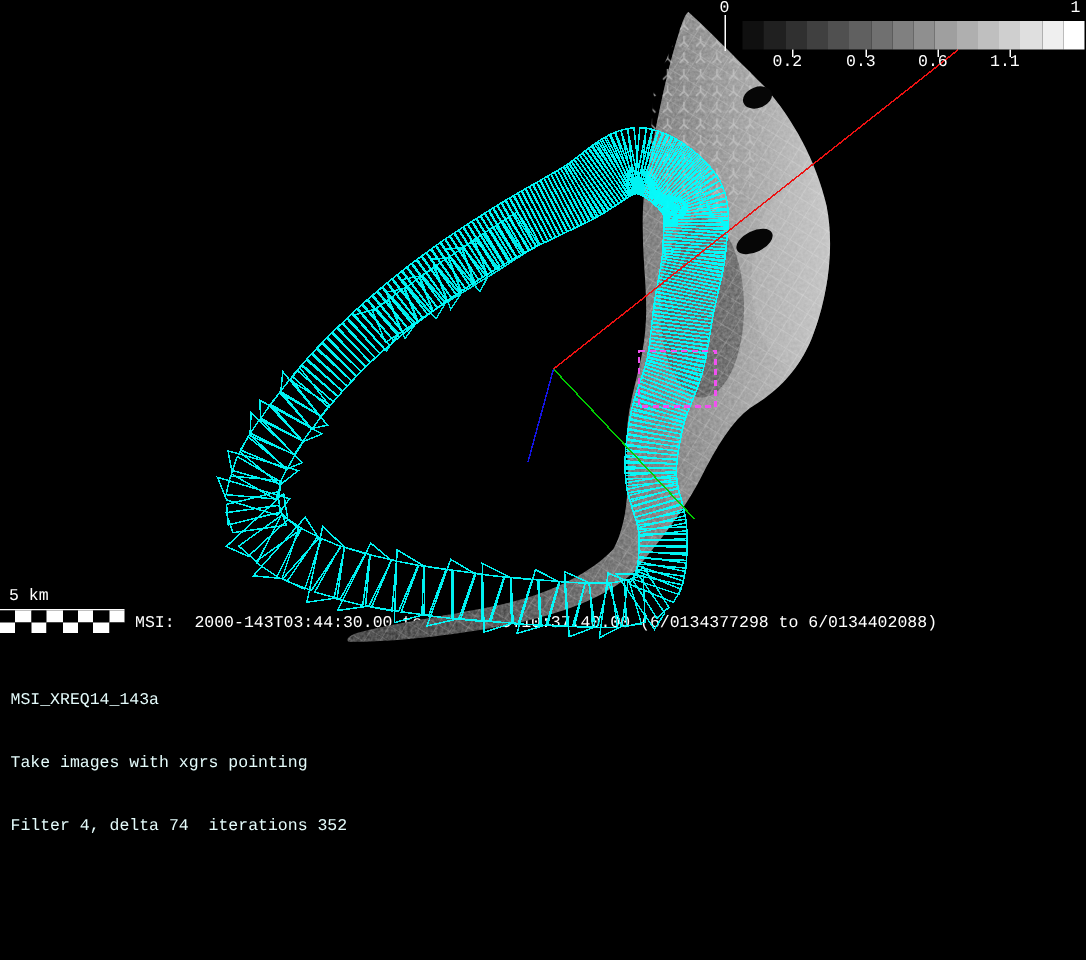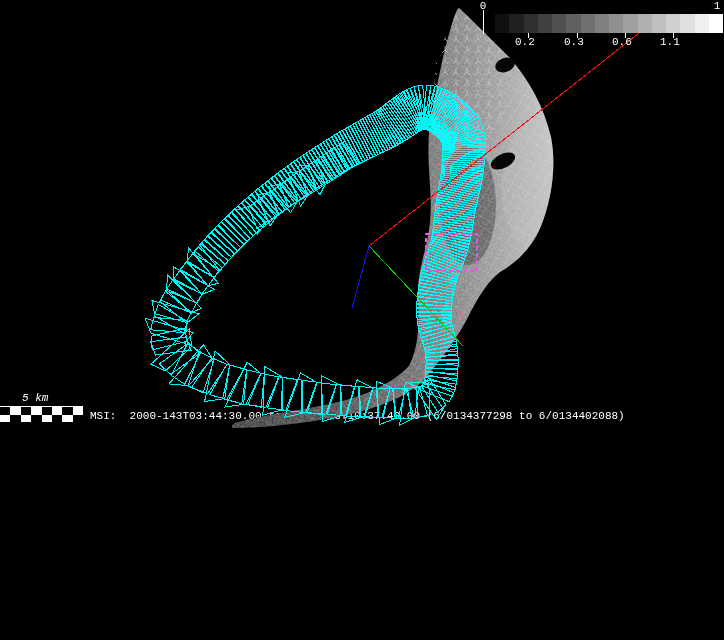--- a/index.html
+++ b/index.html
@@ -11,21 +11,21 @@
   
   #cbar{left:495px;top:14px;width:228px;height:19px;display:flex;}
   #cbar span{flex:1 1 auto;height:100%;}
   .cb-lab{top:0;width:20px;text-align:center;}
   #cb-zero{left:473px;}
   #cb-one{left:707px;}
   .cb-tick{top:33px;width:1px;height:5px;background:#fff;}
   .cb-ticklab{top:36px;width:26px;text-align:left;}
   #cb-zero-line{left:483px;top:10px;width:1px;height:24px;background:#fff;}
   
-  #sb-label{left:22px;top:392px;font-style:italic;}
+  #sb-label{left:6px;top:392px;}
   #checker{left:0;top:406px;width:83px;height:15px;border-top:1px solid #fff;
            display:grid;grid-template-columns:repeat(8,1fr);grid-template-rows:repeat(2,1fr);}
   #checker div{width:100%;height:100%;}
   
   #status{left:90px;top:410px;}
   #info{left:7px;top:432px;line-height:14px;}
 </style>
 </head>
 <body>
 
@@ -127,14 +127,19 @@
       <div style="background: rgb(255, 255, 255);"></div>
       <div style="background: rgb(0, 0, 0);"></div>
       <div style="background: rgb(255, 255, 255);"></div>
       <div style="background: rgb(0, 0, 0);"></div>
       <div style="background: rgb(255, 255, 255);"></div>
       <div style="background: rgb(0, 0, 0);"></div>
       <div style="background: rgb(255, 255, 255);"></div>
       <div style="background: rgb(0, 0, 0);"></div>
     </div>
 
+  <div id="info" class="abs txt" style="color: rgb(228, 251, 251);">
+    <div>MSI_XREQ14_143a</div>
+    <div>Take images with xgrs pointing</div>
+    <div>Filter 4, delta 74  iterations 352</div>
+  </div>
 
 </div>
 
 </body></html>

